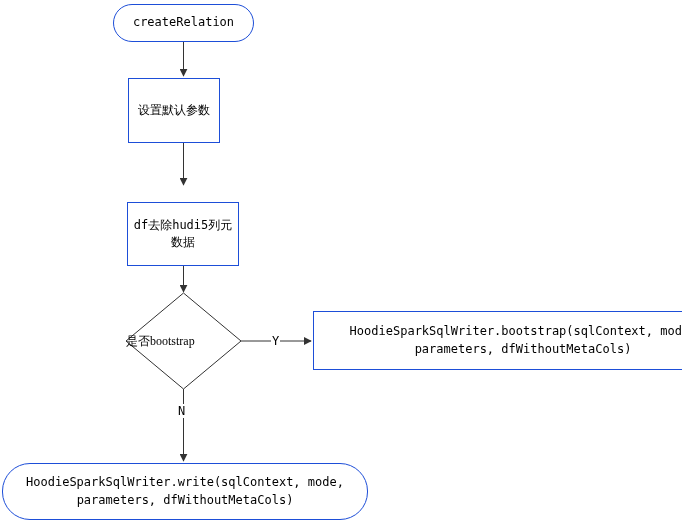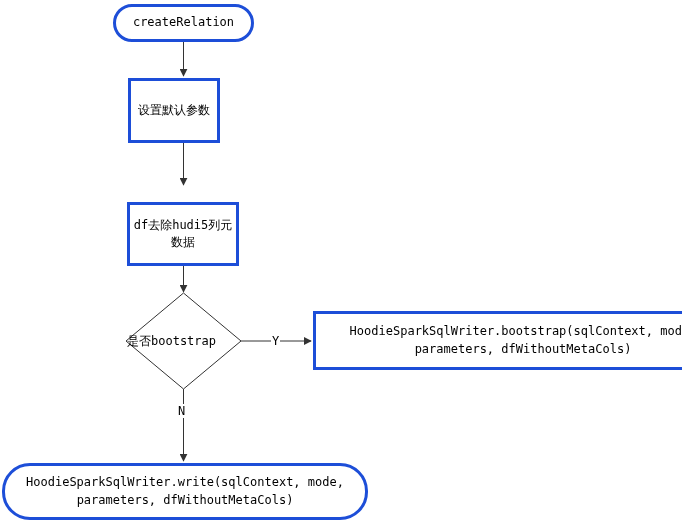--- a/index.html
+++ b/index.html
@@ -18,21 +18,21 @@
     overflow: hidden;
   }
   #edge-layer {
     position: absolute;
     left: 0; top: 0;
     width: 682px; height: 523px;
   }
   .node {
     position: absolute;
     box-sizing: border-box;
-    border: 3px solid #1d4ed8;
+    border: 1px solid #1d4ed8;
     background: #ffffff;
     display: flex;
     align-items: center;
     justify-content: center;
     text-align: center;
     line-height: 1.45;
   }
   .node .label {
     display: block;
     width: 100%;
@@ -55,25 +55,26 @@
   .proc-bootstrap-call {
     left: 313px; top: 311px;
     width: 420px; height: 59px;
   }
   .proc-write-call {
     left: 2px; top: 463px;
     width: 366px; height: 57px; border-radius: 28px;
   }
   .diamond-label {
     position: absolute;
-    left: 114px; top: 334px;
+    left: 126px; top: 334px;
     width: 115px;
-    text-align: center;
+    text-align: left;
     line-height: 1.2;
     background: transparent;
+    font-family: Liberation Serif, serif;
   }
   .edge-label {
     position: absolute;
     background: #ffffff;
     padding: 0 1px;
     line-height: 1.2;
   }
   .edge-label-yes {
     left: 271px; top: 334px;
   }

